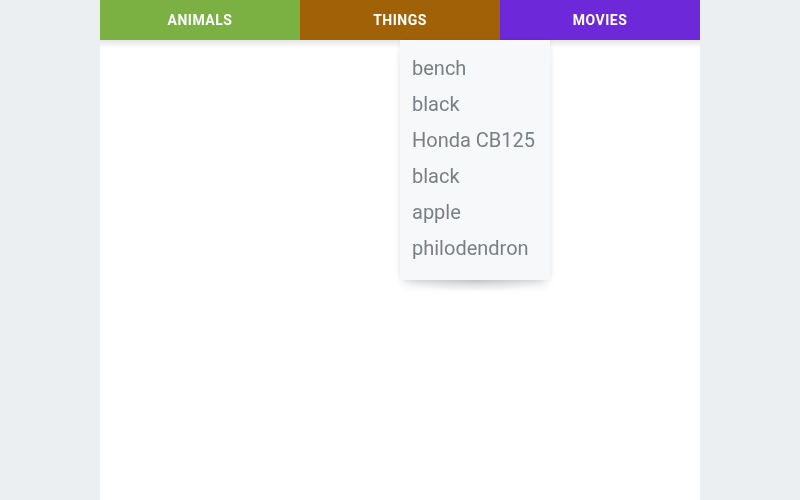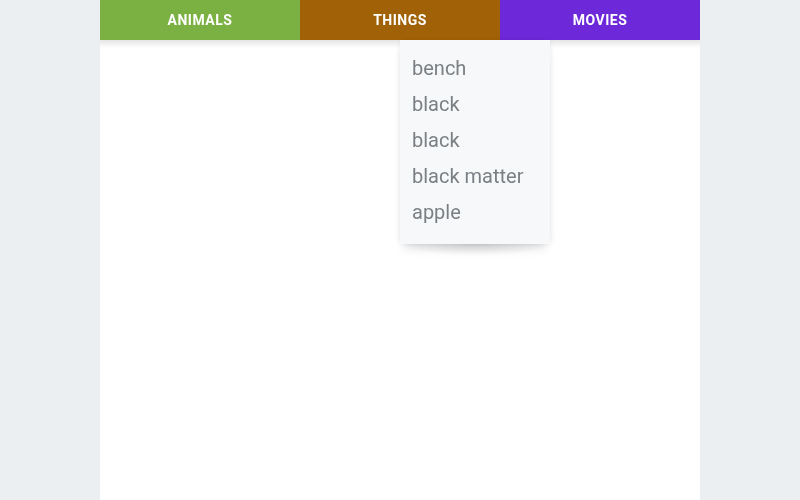--- a/index.html
+++ b/index.html
@@ -86,17 +86,18 @@
       <span>THINGS</span>
     </div>
     <div class="tab movies">
       <span>MOVIES</span>
     </div>
   </div>
 
   <div class="dropdown">
     <div class="dropdown-item"><span>bench</span></div>
     <div class="dropdown-item"><span>black</span></div>
+    <div class="dropdown-item"><span>Honda CB125</span></div>
     <div class="dropdown-item"><span>black</span></div>
-    <div class="dropdown-item"><span>black matter</span></div>
     <div class="dropdown-item"><span>apple</span></div>
+    <div class="dropdown-item"><span>philodendron</span></div>
   </div>
 </div>
 
 </body></html>

